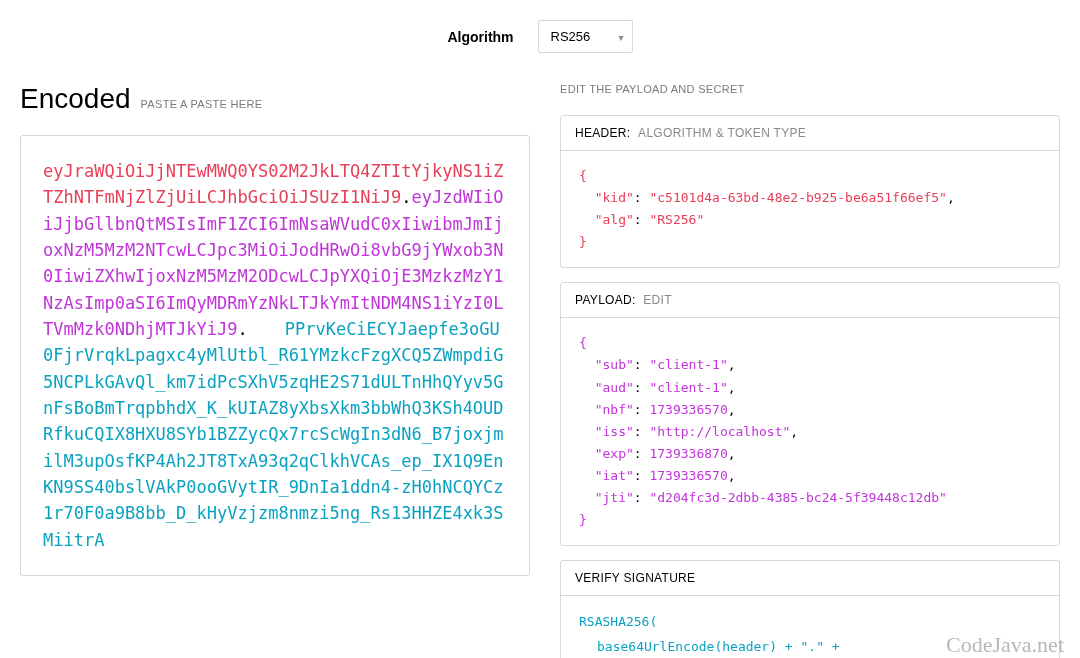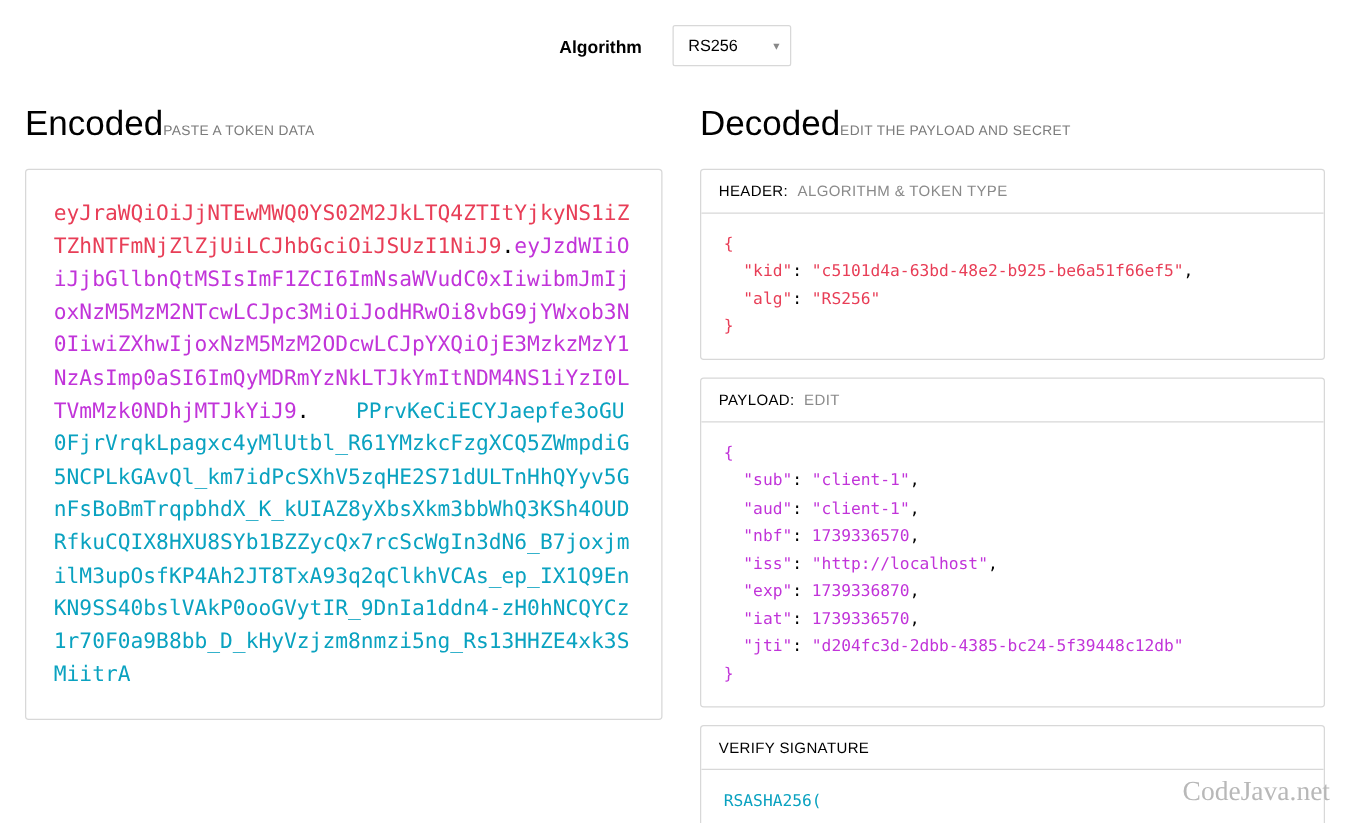--- a/index.html
+++ b/index.html
@@ -44,20 +44,21 @@
   }
   .columns {
     display: flex;
     gap: 30px;
   }
   .col-left { flex: 0 0 510px; }
   .col-right { flex: 1 1 auto; }
   .col-title-row {
     display: flex;
     align-items: baseline;
+    gap: 10px;
     margin: 10px 0 20px 0;
   }
   .col-title {
     font-size: 28px;
     font-weight: 400;
     color: #000;
   }
   .col-sub {
     font-size: 11px;
     color: #7b7b7b;
@@ -109,21 +110,21 @@
     font-size: 13px;
     line-height: 1.9;
     color: #0aa2c0;
     padding: 14px 18px 0 18px;
   }
   .sig-indent1 { padding-left: 0; }
   .sig-indent2 { padding-left: 18px; }
   .watermark {
     position: fixed;
     right: 16px;
-    bottom: 12px;
+    bottom: 0;
     font-family: Georgia, serif;
     font-size: 22px;
     color: #b8b8b8;
     font-weight: 400;
     pointer-events: none;
     margin-top: 25px;
   }
 </style>
 </head>
 <body>
@@ -134,28 +135,27 @@
     <span>RS256</span>
     <span class="chev">▾</span>
   </div>
 </div>
 
 <div class="columns">
 
   <div class="col-left">
     <div class="col-title-row">
       <span class="col-title">Encoded</span>
-      <span class="col-sub">PASTE A TOKEN DATA</span>
+      <span class="col-sub">PASTE A PASTE HERE</span>
     </div>
     <div class="encoded-box"><span class="tok-header">eyJraWQiOiJjNTEwMWQ0YS02M2JkLTQ4ZTItYjkyNS1iZTZhNTFmNjZlZjUiLCJhbGciOiJSUzI1NiJ9</span><span class="tok-dot">.</span><span class="tok-payload">eyJzdWIiOiJjbGllbnQtMSIsImF1ZCI6ImNsaWVudC0xIiwibmJmIjoxNzM5MzM2NTcwLCJpc3MiOiJodHRwOi8vbG9jYWxob3N0IiwiZXhwIjoxNzM5MzM2ODcwLCJpYXQiOjE3MzkzMzY1NzAsImp0aSI6ImQyMDRmYzNkLTJkYmItNDM4NS1iYzI0LTVmMzk0NDhjMTJkYiJ9</span><span class="tok-dot">.</span><span class="tok-sig">PPrvKeCiECYJaepfe3oGU0FjrVrqkLpagxc4yMlUtbl_R61YMzkcFzgXCQ5ZWmpdiG5NCPLkGAvQl_km7idPcSXhV5zqHE2S71dULTnHhQYyv5GnFsBoBmTrqpbhdX_K_kUIAZ8yXbsXkm3bbWhQ3KSh4OUDRfkuCQIX8HXU8SYb1BZZycQx7rcScWgIn3dN6_B7joxjmilM3upOsfKP4Ah2JT8TxA93q2qClkhVCAs_ep_IX1Q9EnKN9SS40bslVAkP0ooGVytIR_9DnIa1ddn4-zH0hNCQYCz1r70F0a9B8bb_D_kHyVzjzm8nmzi5ng_Rs13HHZE4xk3SMiitrA</span></div>
   </div>
 
   <div class="col-right">
     <div class="col-title-row">
-      <span class="col-title">Decoded</span>
       <span class="col-sub">EDIT THE PAYLOAD AND SECRET</span>
     </div>
 
     <div class="panel">
       <div class="panel-head">
         <span class="h1">HEADER:</span>
         <span class="h2">ALGORITHM &amp; TOKEN TYPE</span>
       </div>
       <div class="panel-body"><span class="j-brace">{</span>
   <span class="j-key-h">"kid"</span>: <span class="j-val-h">"<span>c5101d4a-63bd-48e2-b925-be6a51f66ef5</span>"</span>,

